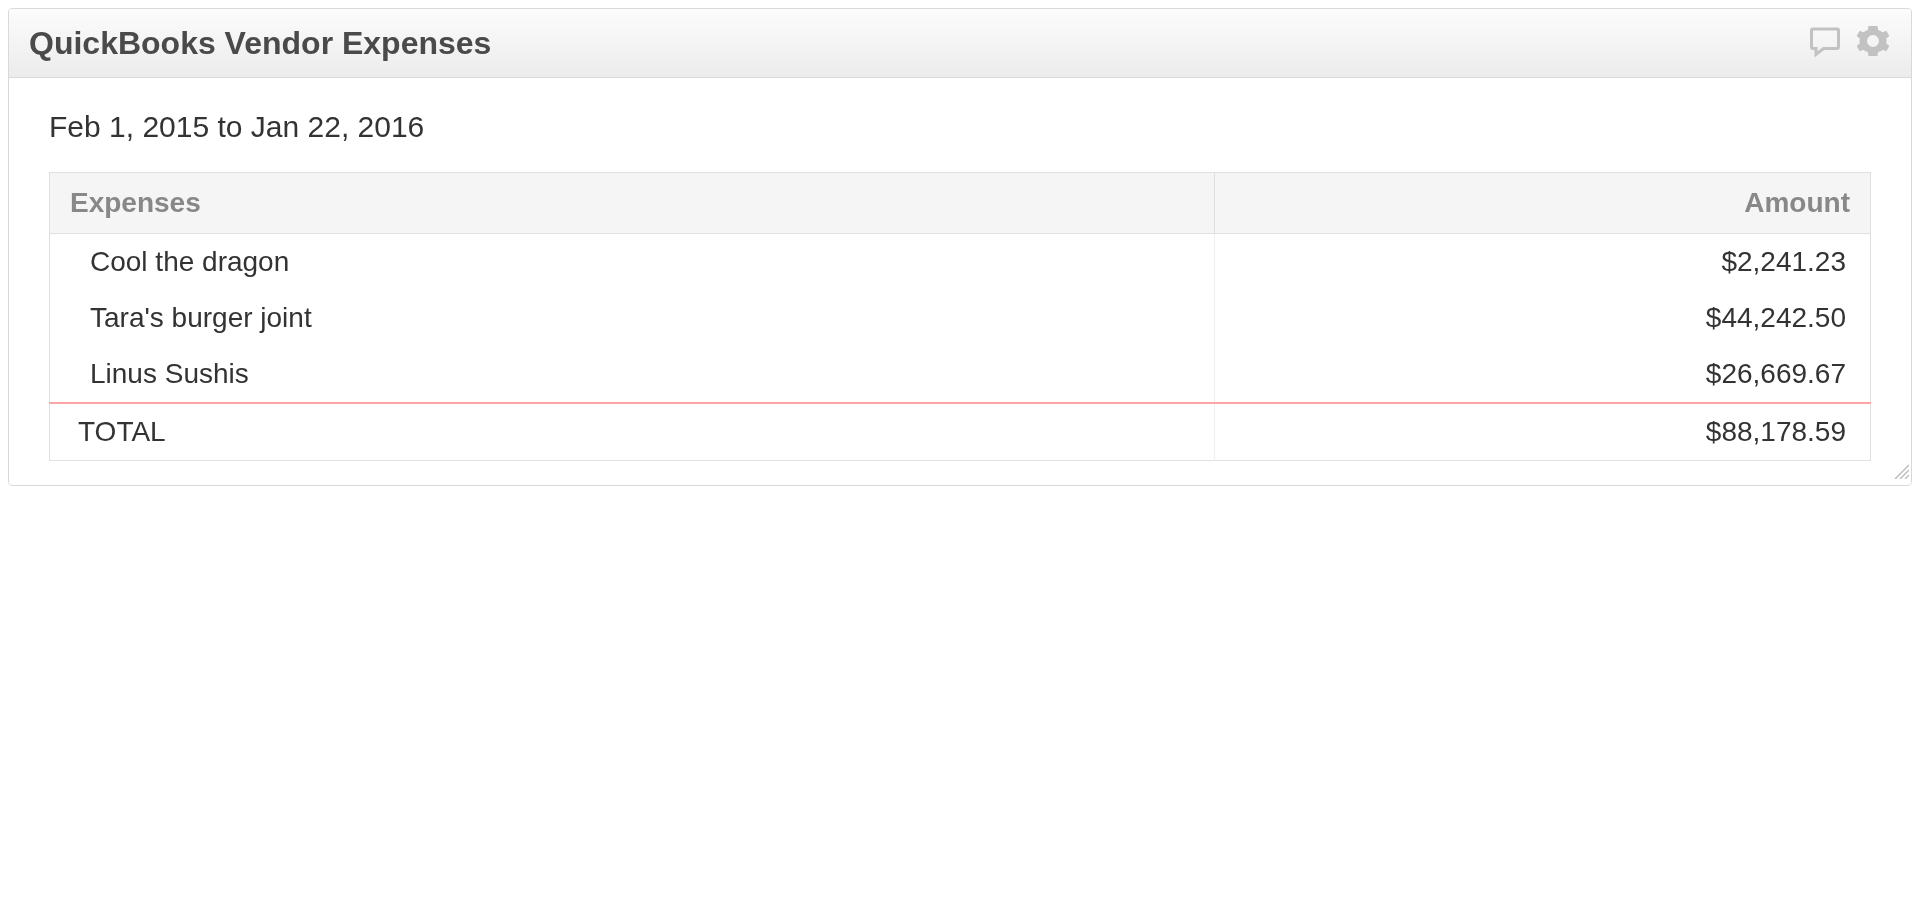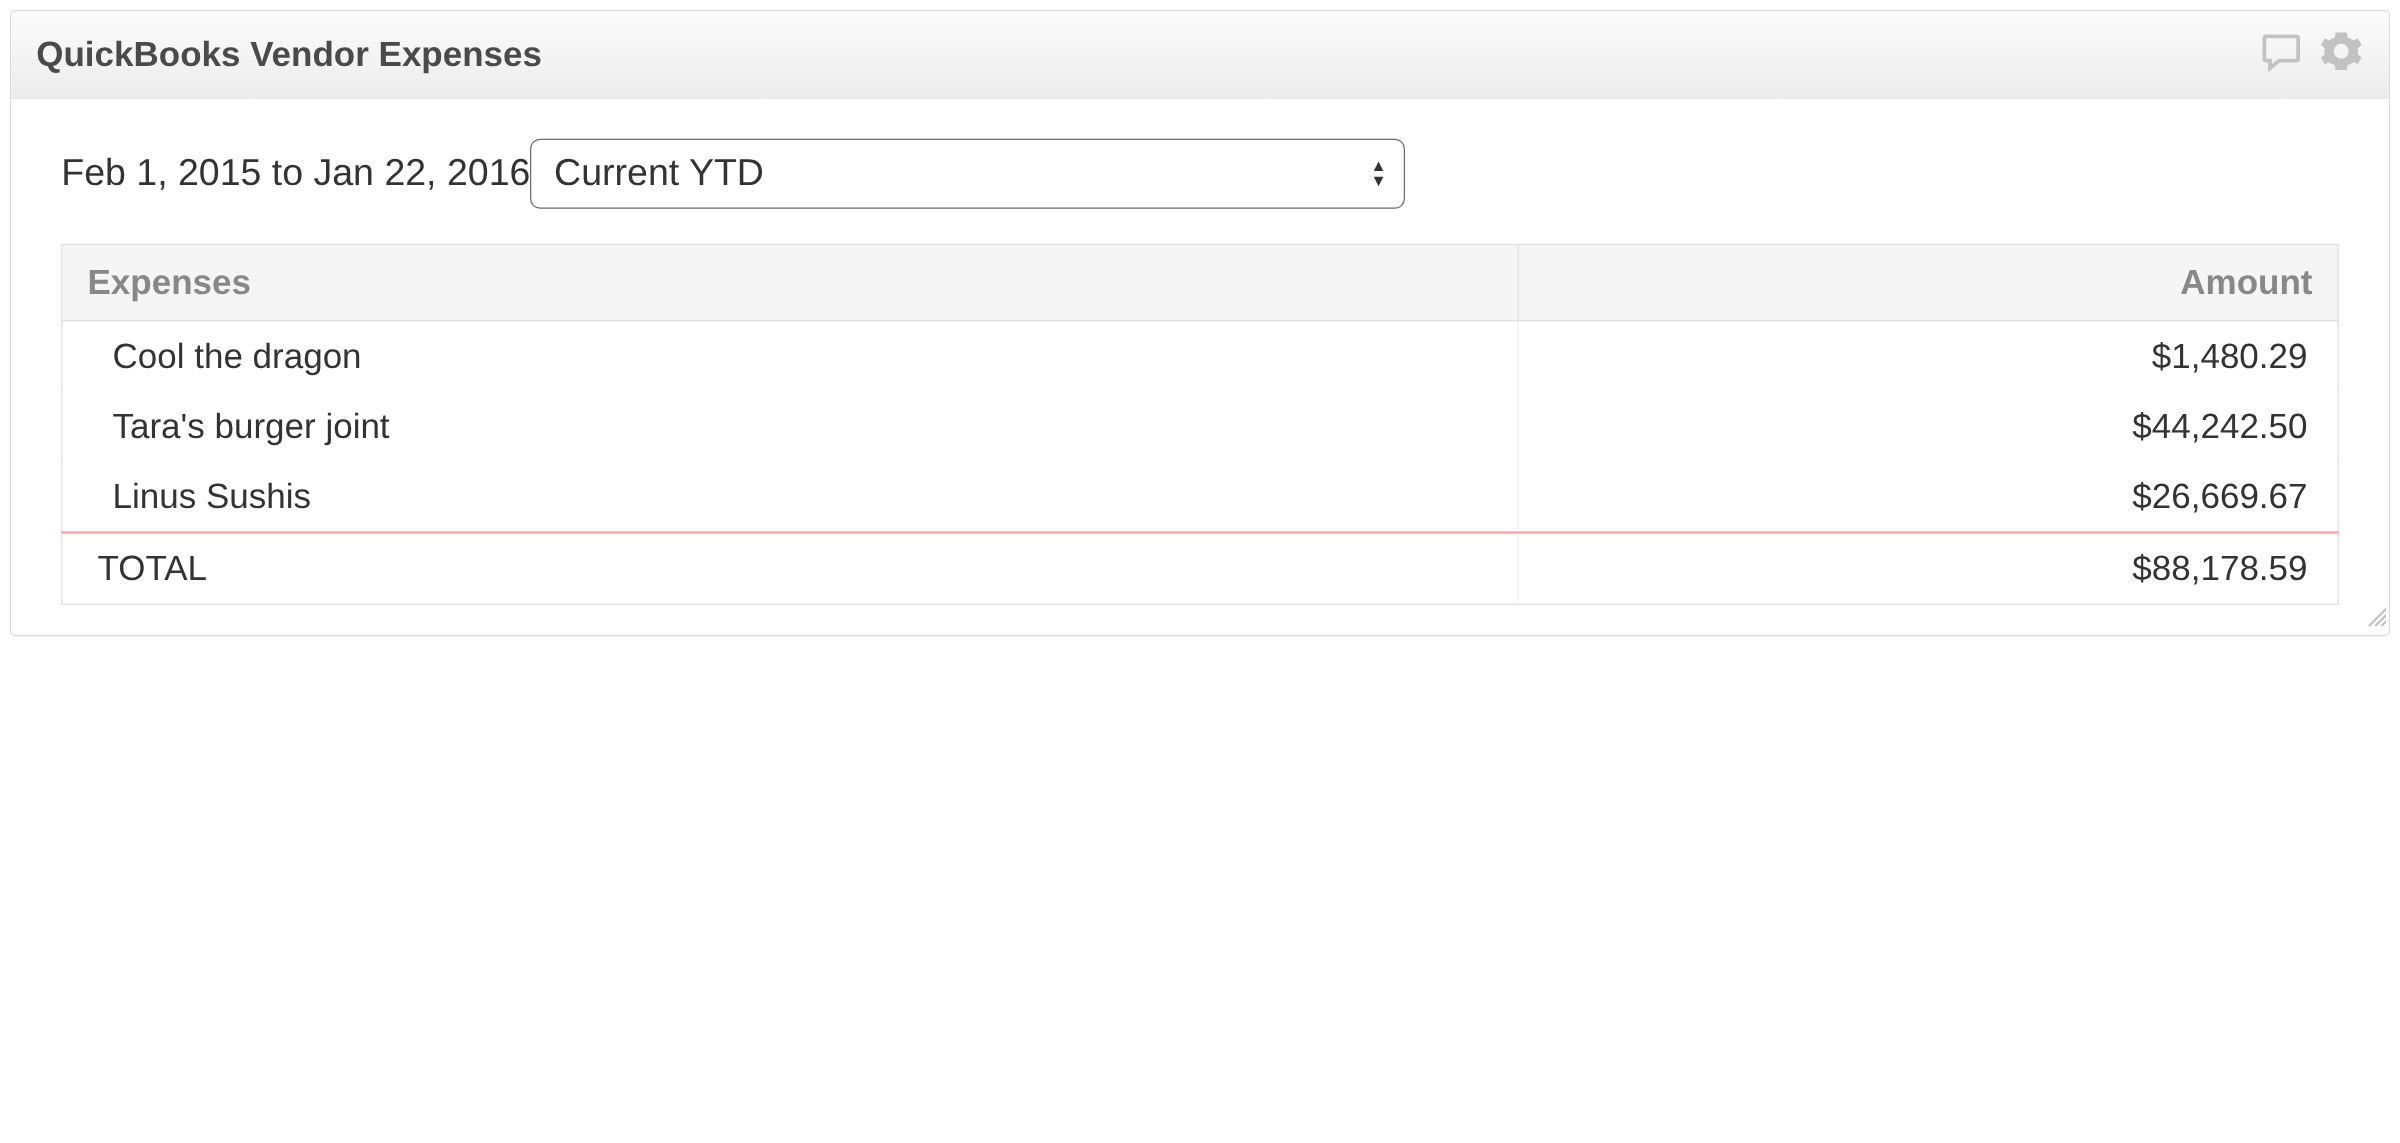--- a/index.html
+++ b/index.html
@@ -20,21 +20,21 @@
     }
     .widget-header {
       background: linear-gradient(to bottom, #fcfcfc, #ececec);
       border-bottom: 1px solid #d9d9d9;
       padding: 14px 20px;
       display: flex;
       align-items: center;
       justify-content: space-between;
     }
     .widget-title {
-      font-size: 28px;
+      font-size: 32px;
       font-weight: bold;
       color: #4a4a4a;
     }
     .header-icons {
       display: flex;
       gap: 12px;
       align-items: center;
     }
     .header-icons svg {
       width: 36px;
@@ -142,40 +142,33 @@
         <svg viewBox="0 0 24 24">
             <path d="M12 8a4 4 0 1 0 0 8 4 4 0 0 0 0-8zm9 4c0 .6-.05 1.18-.15 1.74l2.02 1.58-2 3.46-2.38-.96c-.9.7-1.93 1.24-3.05 1.56L15 22h-6l-.44-2.62a8.96 8.96 0 0 1-3.05-1.56l-2.38.96-2-3.46 2.02-1.58A9.1 9.1 0 0 1 3 12c0-.6.05-1.18.15-1.74L1.13 8.68l2-3.46 2.38.96c.9-.7 1.93-1.24 3.05-1.56L9 2h6l.44 2.62c1.12.32 2.15.86 3.05 1.56l2.38-.96 2 3.46-2.02 1.58c.1.56.15 1.14.15 1.74z"></path>
           </svg>
       </span>
     </div>
   </div>
 
   <div class="widget-body">
     <div class="filter-row">
       <div class="date-range">Feb 1, 2015 to Jan 22, 2016</div>
-      <div class="dropdown">
-        <span>Current YTD</span>
-        <span class="dropdown-arrows">
-          <span>▲</span>
-            <span>▼</span>
-        </span>
-      </div>
     </div>
 
     <table class="expenses">
       <thead>
         <tr>
           <th>Expenses</th>
           <th>Amount</th>
         </tr>
       </thead>
       <tbody>
         <tr>
           <td>Cool the dragon</td>
-          <td>$1,480.29</td>
+          <td>$2,241.23</td>
         </tr>
         <tr>
           <td>Tara's burger joint</td>
           <td>$44,242.50</td>
         </tr>
         <tr>
           <td>Linus Sushis</td>
           <td>$26,669.67</td>
         </tr>
         <tr class="total-row">

